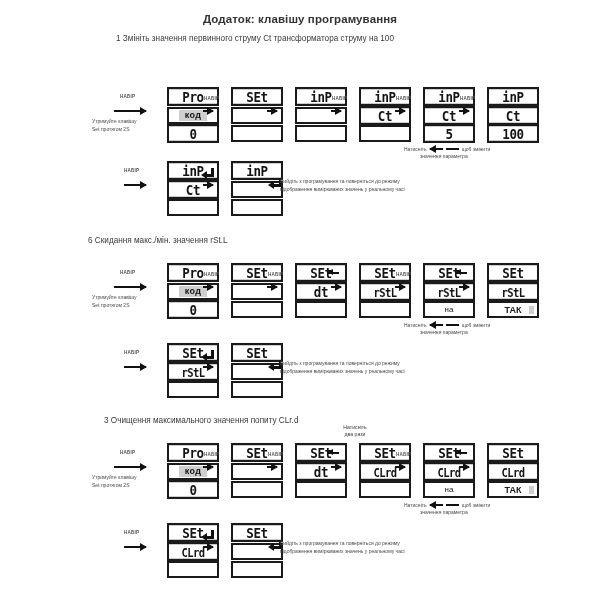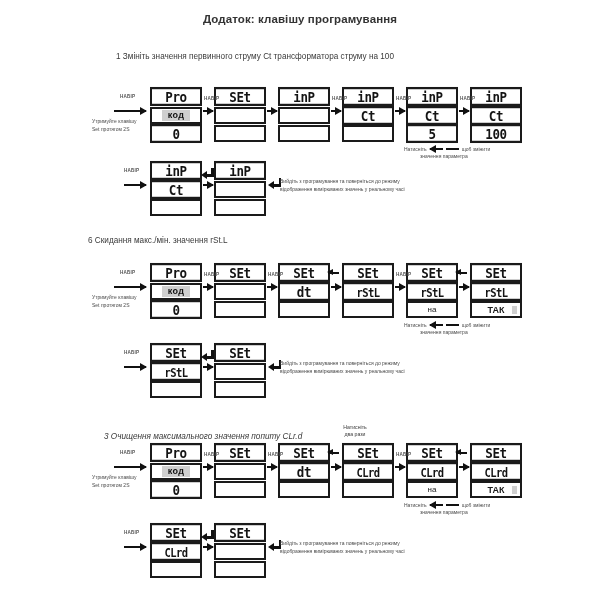--- a/index.html
+++ b/index.html
@@ -15,21 +15,21 @@
     font-size:11.5px;font-weight:bold;color:#333;letter-spacing:.1px;
   }
 
   .section{position:absolute;left:0;width:600px;}
   .sec-head{
     position:absolute;font-size:8.2px;color:#3a3a3a;letter-spacing:0;
     white-space:nowrap;
   }
 
   
-  .stack{position:absolute;width:52px;}
+  .stack{position:absolute;width:52px;margin-left:17px;}
   .cell{
     box-sizing:border-box;width:52px;height:17px;
     border:2px solid #1a1a1a;background:#ffffff;
     display:flex;align-items:center;justify-content:center;
     margin-bottom:1.5px;position:relative;
   }
   .cell.seg{
     font-family:"DejaVu Sans Mono","Liberation Mono",monospace;
     font-weight:bold;font-size:12.5px;letter-spacing:-0.4px;
     color:#141414;
@@ -106,29 +106,29 @@
   }
 </style>
 </head>
 <body>
 
 <div class="page">
 
   <div class="title">Додаток: клавішу програмування</div>
 
   <div class="section" style="top:0;">
-    <div class="sec-head" style="left:116px;top:52px;text-align:center;">1 Змініть значення первинного струму Ct трансформатора струму на 100</div>
+    <div class="sec-head" style="left:116px;top:34px;text-align:center;">1 Змініть значення первинного струму Ct трансформатора струму на 100</div>
   </div>
 
   <div class="section" style="top:0;">
     <div class="sec-head" style="left:88px;top:236px;">6 Скидання макс./мін. значення rSt.L</div>
   </div>
 
   <div class="section" style="top:0;">
-    <div class="sec-head" style="left:104px;top:432px;font-style:italic;">3 Очищення максимального значення попиту CLr.d</div>
+    <div class="sec-head" style="left:104px;top:416px;">3 Очищення максимального значення попиту CLr.d</div>
   </div>
 
   <div id="dyn">
       <div class="arrow" style="left:114px;top:110px;width:32px;"></div>
       <div class="lbl" style="left:120px;top:94px;">НАБІР</div>
       <div class="note" style="left:92px;top:118px;">
         <div>Утримуйте клавішу</div>
         <div>Set протягом 2S</div>
       </div>
       <div class="stack" style="left:150px;top:88px;">

